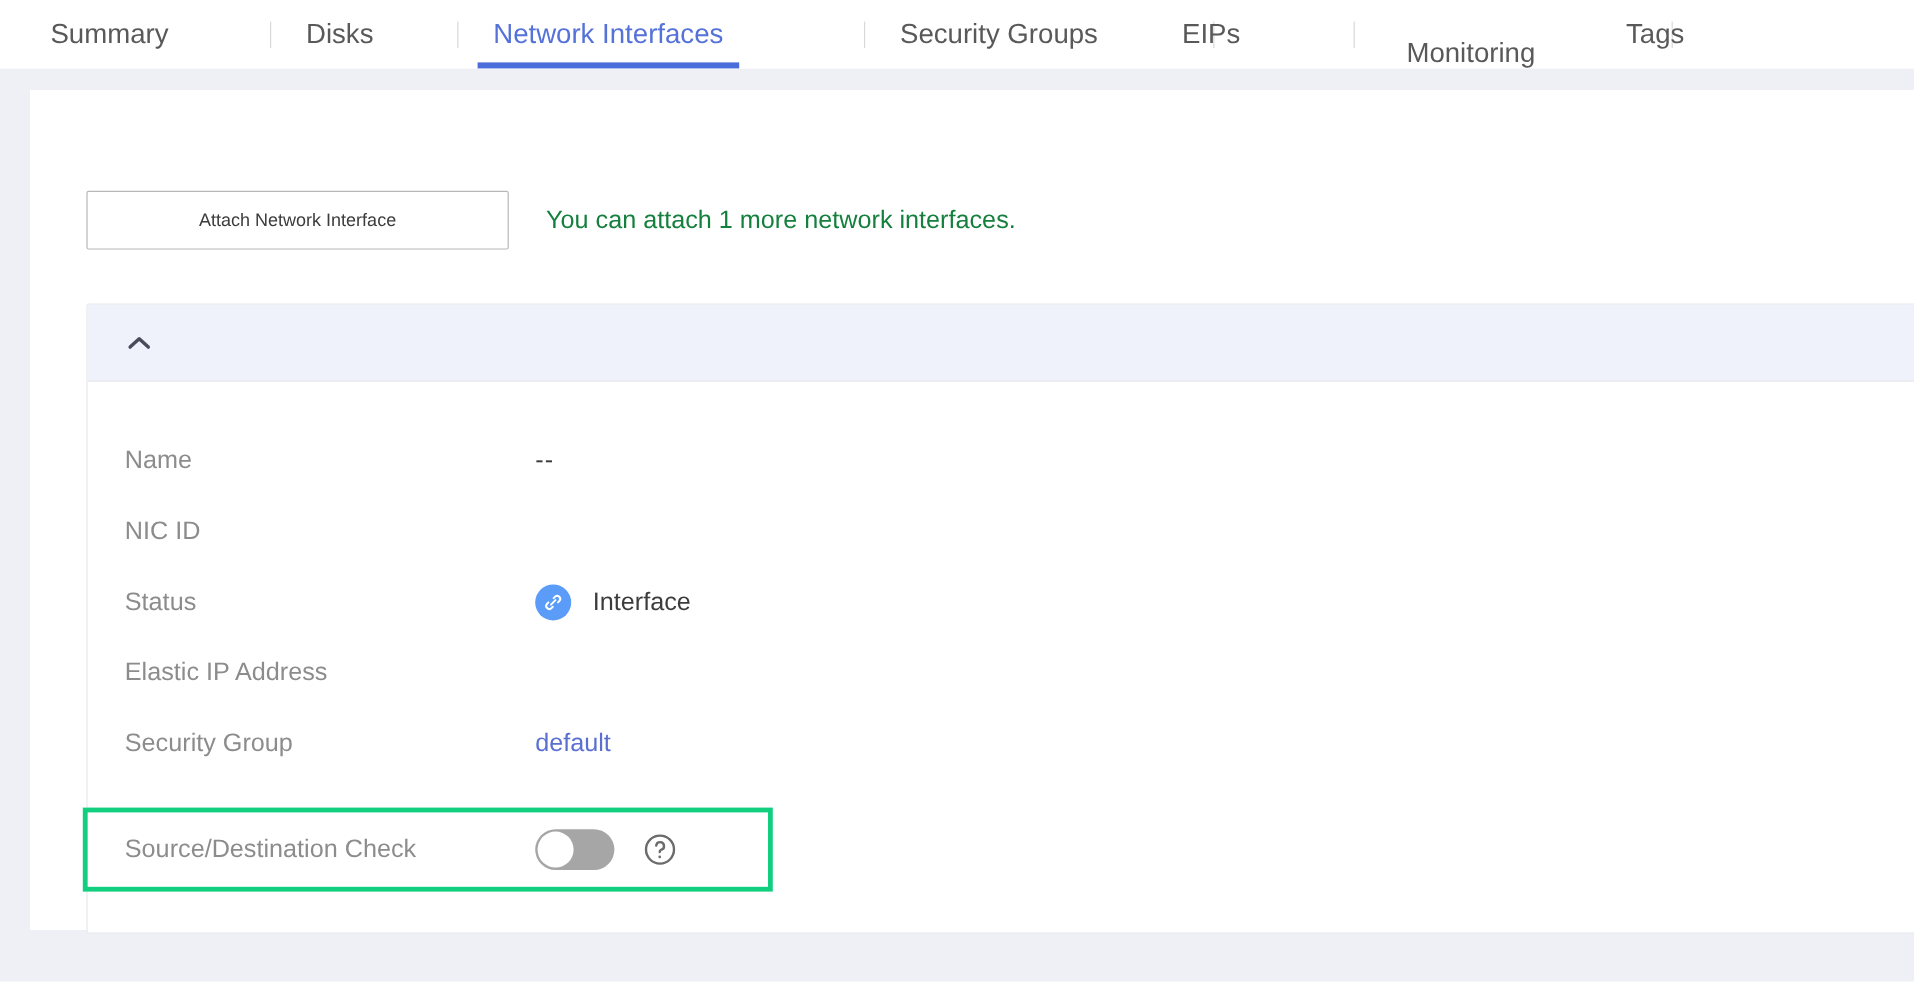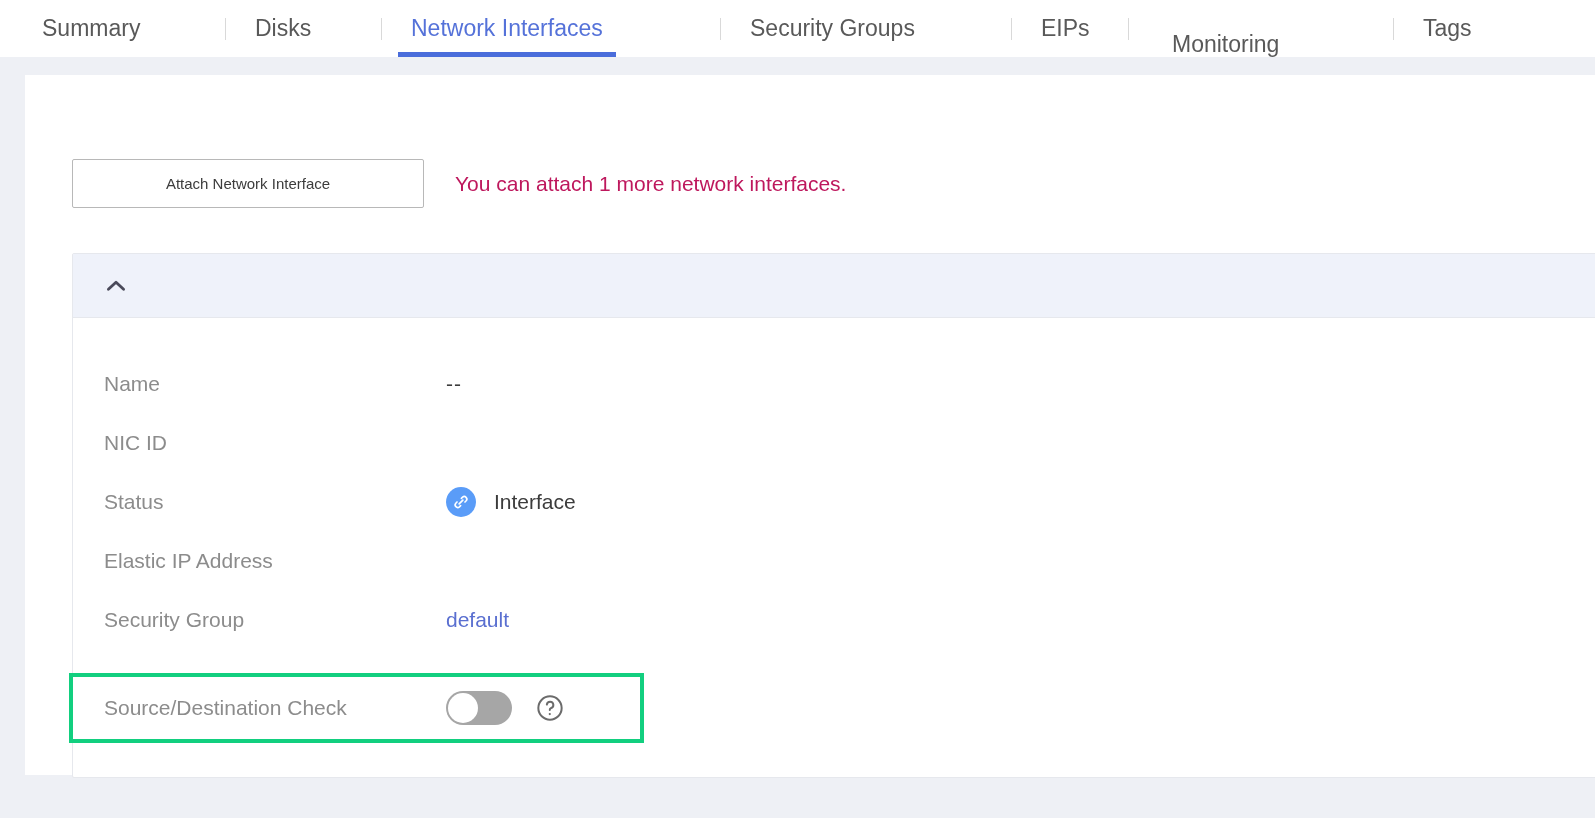--- a/index.html
+++ b/index.html
@@ -94,21 +94,21 @@
     color: #3c3c3c;
     cursor: pointer;
     box-sizing: border-box;
     display: flex;
     align-items: center;
     justify-content: center;
   }
   .attach-hint {
     margin-left: 31px;
     font-size: 21px;
-    color: #be185d;
+    color: #15803d;
     white-space: nowrap;
   }
 
   
   .panel {
     position: absolute;
     left: 72px;
     top: 253px;
     width: 1560px;
     background: #ffffff;
@@ -237,25 +237,25 @@
 
 <div class="tabbar" id="tabbar">
     <div class="tab" style="position: absolute; left: 42px;">Summary</div>
     <div class="tab-sep" style="position: absolute; left: 225px; top: 18px;"></div>
     <div class="tab" style="position: absolute; left: 255px;">Disks</div>
     <div class="tab-sep" style="position: absolute; left: 381px; top: 18px;"></div>
     <div class="tab active" style="position: absolute; left: 411px;">Network Interfaces</div>
     <div class="tab-sep" style="position: absolute; left: 720px; top: 18px;"></div>
     <div class="tab" style="position: absolute; left: 750px;">Security Groups</div>
     <div class="tab-sep" style="position: absolute; left: 1011px; top: 18px;"></div>
-    <div class="tab" style="position: absolute; left: 1041px; text-align: right;">EIPs</div>
+    <div class="tab" style="position: absolute; left: 985px; text-align: right;">EIPs</div>
     <div class="tab-sep" style="position: absolute; left: 1128px; top: 18px;"></div>
     <div class="tab" style="position: absolute; left: 1172px; margin-top: 32px;">Monitoring</div>
     <div class="tab-sep" style="position: absolute; left: 1393px; top: 18px;"></div>
-    <div class="tab" style="position: absolute; left: 1423px;">Tags</div>
+    <div class="tab" style="position: absolute; left: 1355px;">Tags</div>
   </div>
 
 <div class="action-row">
   <button class="attach-btn">Attach Network Interface</button>
   <span class="attach-hint">You can attach 1 more network interfaces.</span>
 </div>
 
 <div class="panel">
   <div class="panel-head">
     <span>

